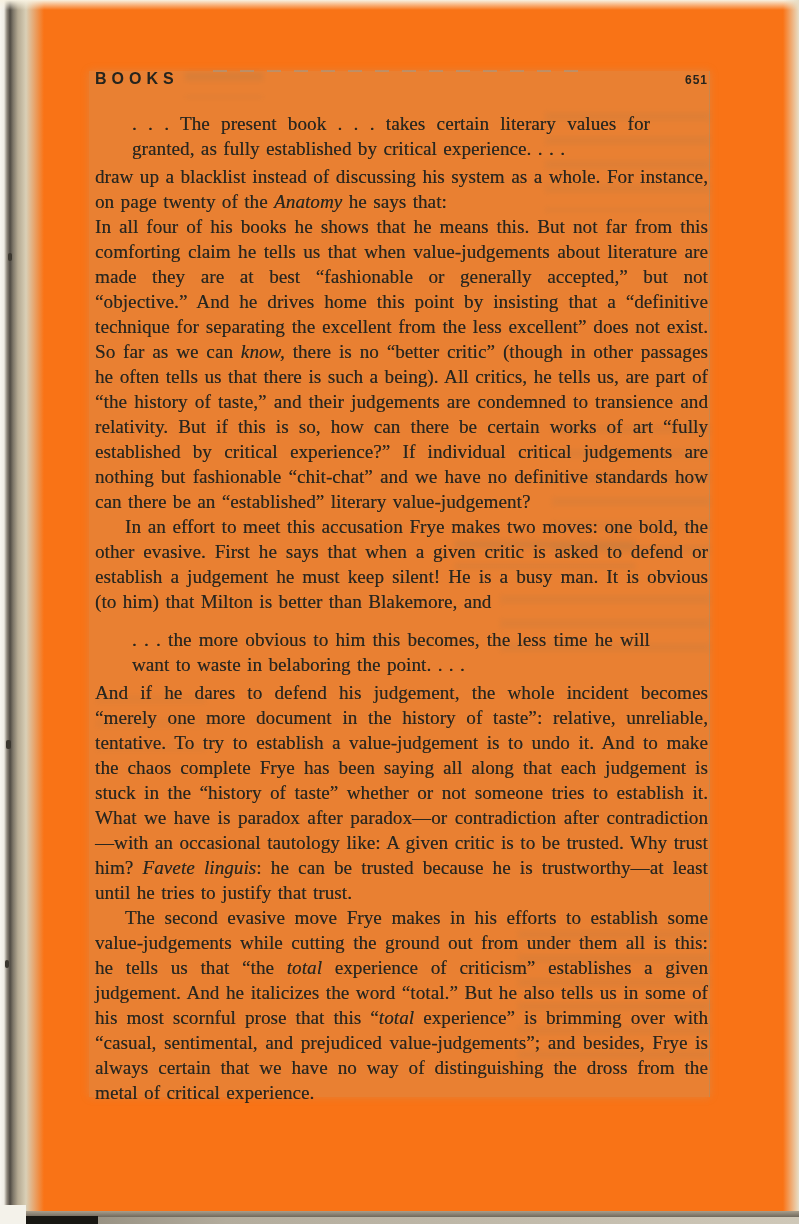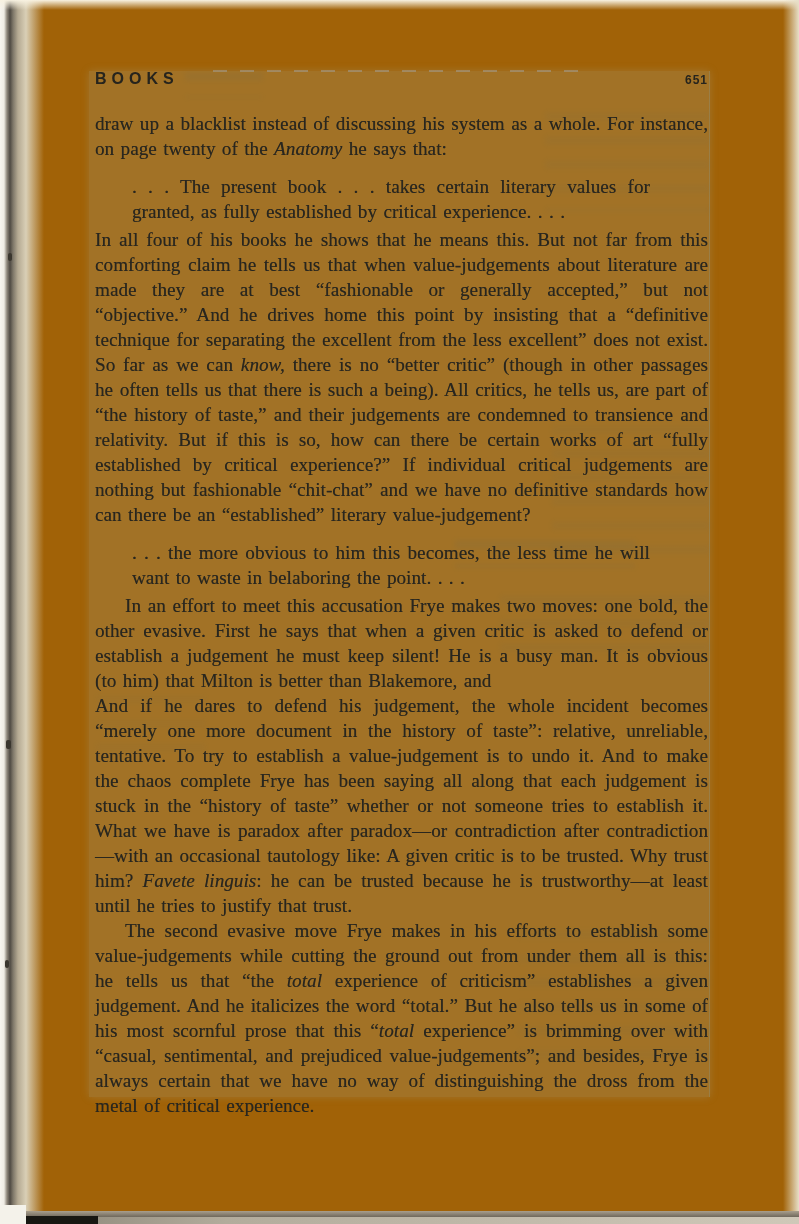--- a/index.html
+++ b/index.html
@@ -1,19 +1,19 @@
 <!DOCTYPE html>
 <html><head>
 <meta charset="utf-8">
 <style>
   html,body { margin:0; padding:0; background:#888; }
   .scan {
     position:relative;
     width:799px; height:1224px;
-    background:#a16207;
+    background:#f97316;
     overflow:hidden;
     font-family:"Liberation Serif", serif;
   }
   
   .edge-left {
     position:absolute; left:0; top:0; width:44px; height:100%;
     background:linear-gradient(to right,
       #f7f5ef 0px, #efece4 4px, #8d867a 7px, #4f4a43 10px,
       #7d7668 13px, #b5aa93 18px, #d9cfb6 26px, rgba(241,233,211,0) 44px);
   }
@@ -110,25 +110,25 @@
   <div class="ghost g7"></div>
 
   <div class="dash-line"></div>
 
   <div class="content">
     <div class="header-row">
       <span class="books">BOOKS</span>
       <span class="pagenum">651</span>
     </div>
     <div class="body">
+        <p class="para quote"><span>. . . The present book . . . takes certain literary values for granted, as fully established by critical experience. . . .</span></p>
         <p class="para flush"><span>draw up a blacklist instead of discussing his system as a whole. For instance, on page twenty of the </span><span class="it">Anatomy</span><span> he says that:</span></p>
-        <p class="para quote"><span>. . . The present book . . . takes certain literary values for granted, as fully established by critical experience. . . .</span></p>
         <p class="para flush"><span>In all four of his books he shows that he means this. But not far from this comforting claim he tells us that when value-judgements about literature are made they are at best “fashionable or generally accepted,” but not “objective.” And he drives home this point by insisting that a “definitive technique for separating the excellent from the less excellent” does not exist. So far as we can </span><span class="it">know,</span><span> there is no “better critic” (though in other passages he often tells us that there is such a being). All critics, he tells us, are part of “the history of taste,” and their judgements are condemned to transience and relativity. But if this is so, how can there be certain works of art “fully established by critical experience?” If individual critical judgements are nothing but fashionable “chit-chat” and we have no definitive standards how can there be an “established” literary value-judgement?</span></p>
+        <p class="para indent"><span>In an effort to meet this accusation Frye makes two moves: one bold, the other evasive. First he says that when a given critic is asked to defend or establish a judgement he must keep silent! He is a busy man. It is obvious (to him) that Milton is better than Blakemore, and</span></p>
         <p class="para quote"><span>. . . the more obvious to him this becomes, the less time he will want to waste in belaboring the point. . . .</span></p>
-        <p class="para indent"><span>In an effort to meet this accusation Frye makes two moves: one bold, the other evasive. First he says that when a given critic is asked to defend or establish a judgement he must keep silent! He is a busy man. It is obvious (to him) that Milton is better than Blakemore, and</span></p>
         <p class="para flush"><span>And if he dares to defend his judgement, the whole incident becomes “merely one more document in the history of taste”: relative, unreliable, tentative. To try to establish a value-judgement is to undo it. And to make the chaos complete Frye has been saying all along that each judgement is stuck in the “history of taste” whether or not someone tries to establish it. What we have is paradox after paradox—or contradiction after contradiction—with an occasional tautology like: A given critic is to be trusted. Why trust him? </span><span class="it">Favete linguis</span><span>: he can be trusted because he is trustworthy—at least until he tries to justify that trust.</span></p>
         <p class="para indent"><span>The second evasive move Frye makes in his efforts to establish some value-judgements while cutting the ground out from under them all is this: he tells us that “the </span><span class="it">total</span><span> experience of criticism” establishes a given judgement. And he italicizes the word “total.” But he also tells us in some of his most scornful prose that this “</span><span class="it">total</span><span> experience” is brimming over with “casual, sentimental, and prejudiced value-judgements”; and besides, Frye is always certain that we have no way of distinguishing the dross from the metal of critical experience.</span></p>
       </div>
   </div>
 
   <div class="edge-left"></div>
   <div class="edge-top"></div>
   <div class="edge-right"></div>
   <div class="bottom-sliver"></div>
   <div class="bottom-line"></div>

